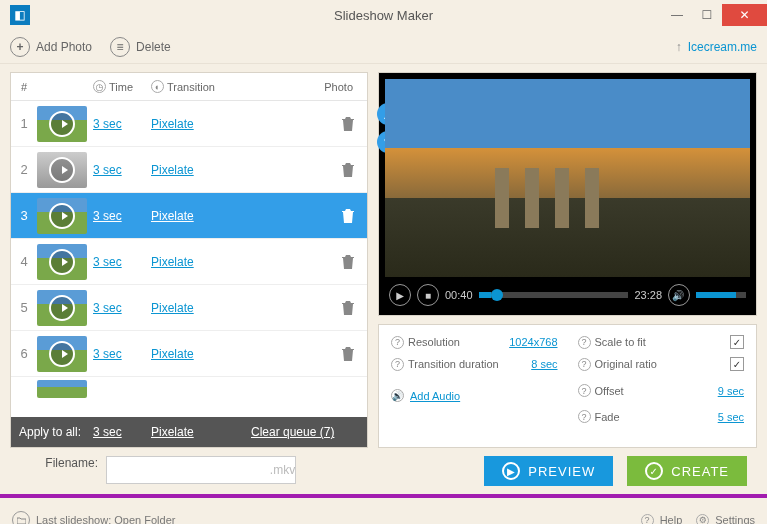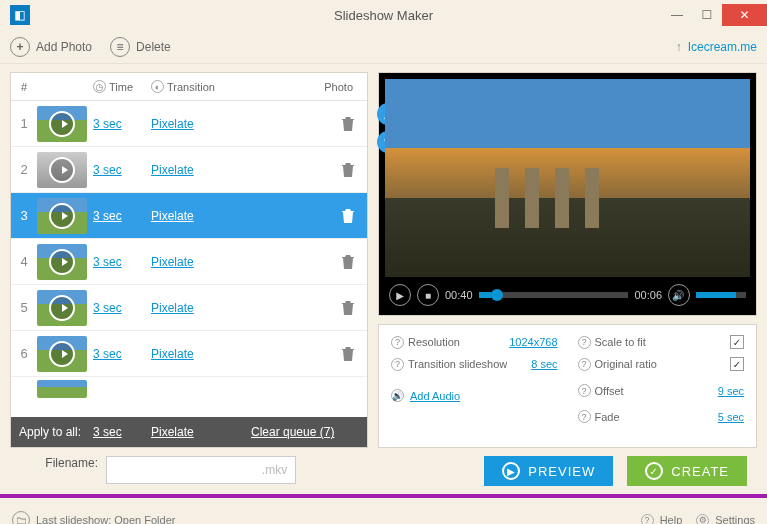--- a/index.html
+++ b/index.html
@@ -83,21 +83,21 @@
 .slabel { color: #666; display: flex; align-items: center; gap: 4px; }
 .sval { margin-left: auto; color: #0b95d2; text-decoration: underline; cursor: pointer; }
 .sval.check { width: 14px; height: 14px; border: 1px solid #999; text-decoration: none; color: #333; display: flex; align-items: center; justify-content: center; font-size: 10px; }
 .audio-row { display: flex; align-items: center; gap: 6px; margin-top: 10px; }
 .help-icon { display: inline-flex; width: 13px; height: 13px; border: 1px solid #aaa; border-radius: 50%; align-items: center; justify-content: center; font-size: 9px; color: #888; }
 
 
 .filename-bar { display: flex; align-items: flex-start; gap: 8px; padding: 8px 20px; }
 .filename-bar .flabel { width: 78px; text-align: right; color: #555; }
 .filename-input { flex: 1; max-width: 296px; height: 28px; border: 1px solid #ccc; background: #fff; padding: 0 8px; display: flex; align-items: center; position: relative; }
-.filename-input .ext { position: absolute; right: 8px; color: #bbb; }
+.filename-input .ext { position: absolute; right: 0; color: #bbb; }
 .big-btn { height: 30px; display: flex; align-items: center; gap: 8px; color: #fff; padding: 0 18px; font-size: 13px; letter-spacing: 1px; cursor: pointer; }
 .big-btn.preview-btn { background: #1898dd; }
 .big-btn.create-btn { background: #7bbb3d; }
 .big-btn .bcirc { width: 18px; height: 18px; border: 2px solid #fff; border-radius: 50%; display: flex; align-items: center; justify-content: center; font-size: 10px; }
 
 
 .footer { height: 48px; border-top: 4px solid #a21caf; display: flex; align-items: center; padding: 0 12px; font-size: 11px; color: #777; }
 .footer .fbtn { display: flex; align-items: center; gap: 6px; margin-left: 14px; cursor: pointer; }
 .footer .spacer { flex: 1; }
 
@@ -262,21 +262,21 @@
     <div class="preview">
       <div class="video"></div>
       <div class="controls">
         <div class="ctrl-btn">▶</div>
         <div class="ctrl-btn">■</div>
         <div class="time-label">00:40</div>
         <div class="progress">
             <div class="bar"></div>
             <div class="knob"></div>
           </div>
-        <div class="time-label">00:06</div>
+        <div class="time-label">23:28</div>
         <div class="ctrl-btn">🔊</div>
         <div class="volume">
             <div class="vbar"></div>
           </div>
       </div>
     </div>
 
     <div class="settings">
       <div class="settings-grid">
         <div class="srow">
@@ -289,21 +289,21 @@
         <div class="srow">
           <span class="slabel">
               <span class="help-icon">?</span>
               <span>Scale to fit</span>
             </span>
           <span class="sval check">✓</span>
         </div>
         <div class="srow">
           <span class="slabel">
               <span class="help-icon">?</span>
-              <span>Transition slideshow</span>
+              <span>Transition duration</span>
             </span>
           <span class="sval">8 sec</span>
         </div>
         <div class="srow">
           <span class="slabel">
               <span class="help-icon">?</span>
               <span>Original ratio</span>
             </span>
           <span class="sval check">✓</span>
         </div>

